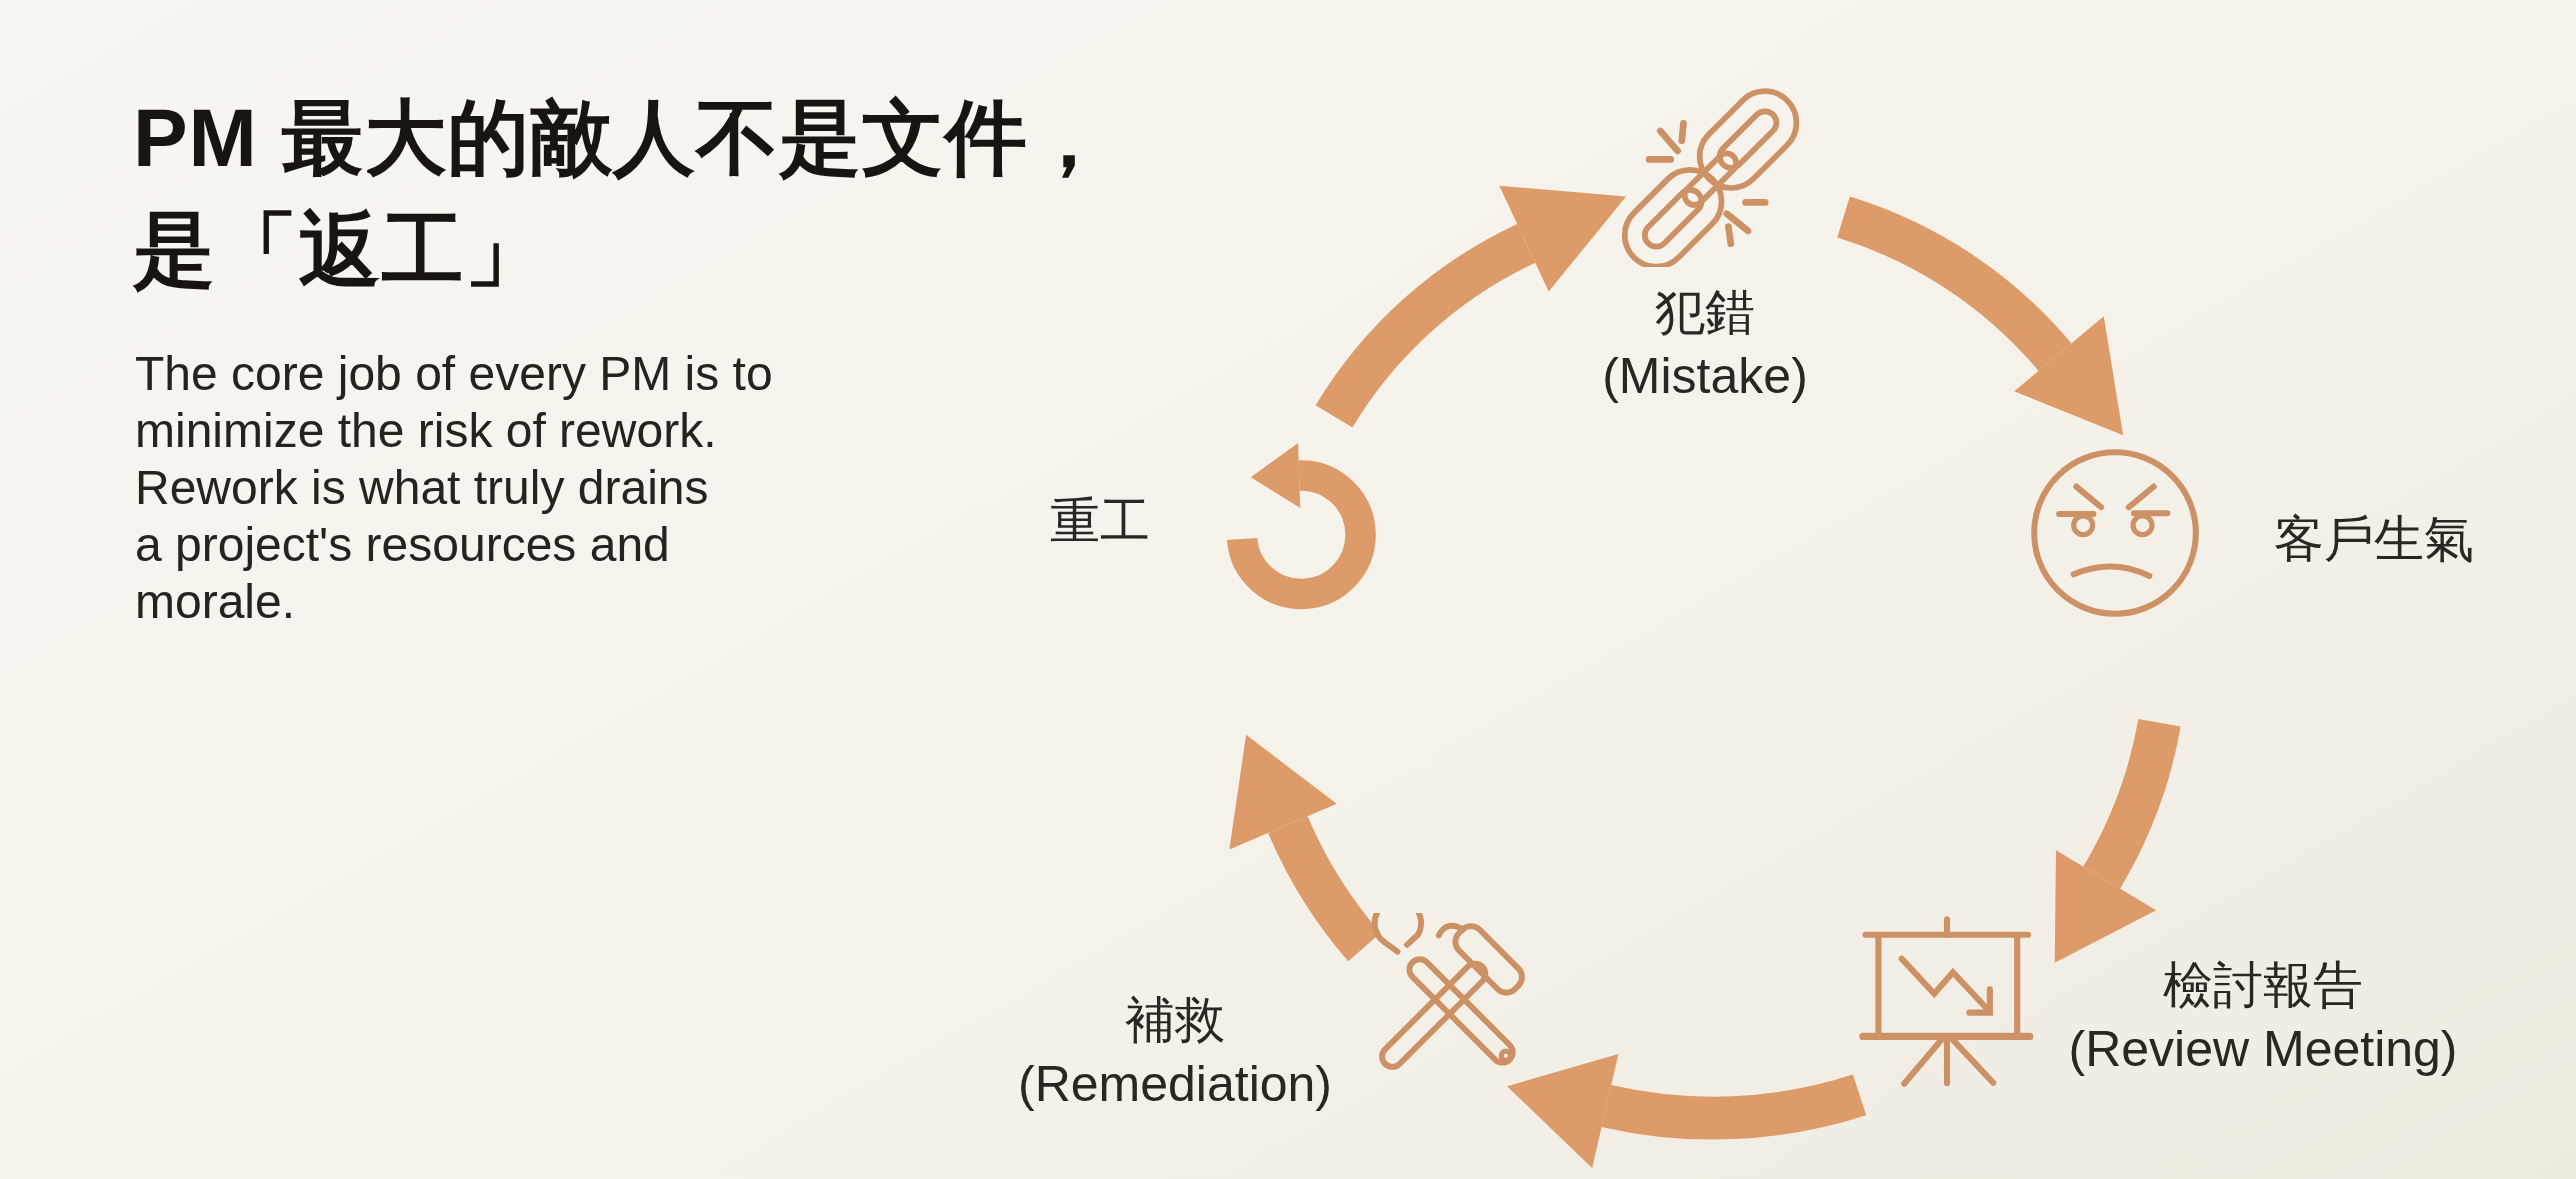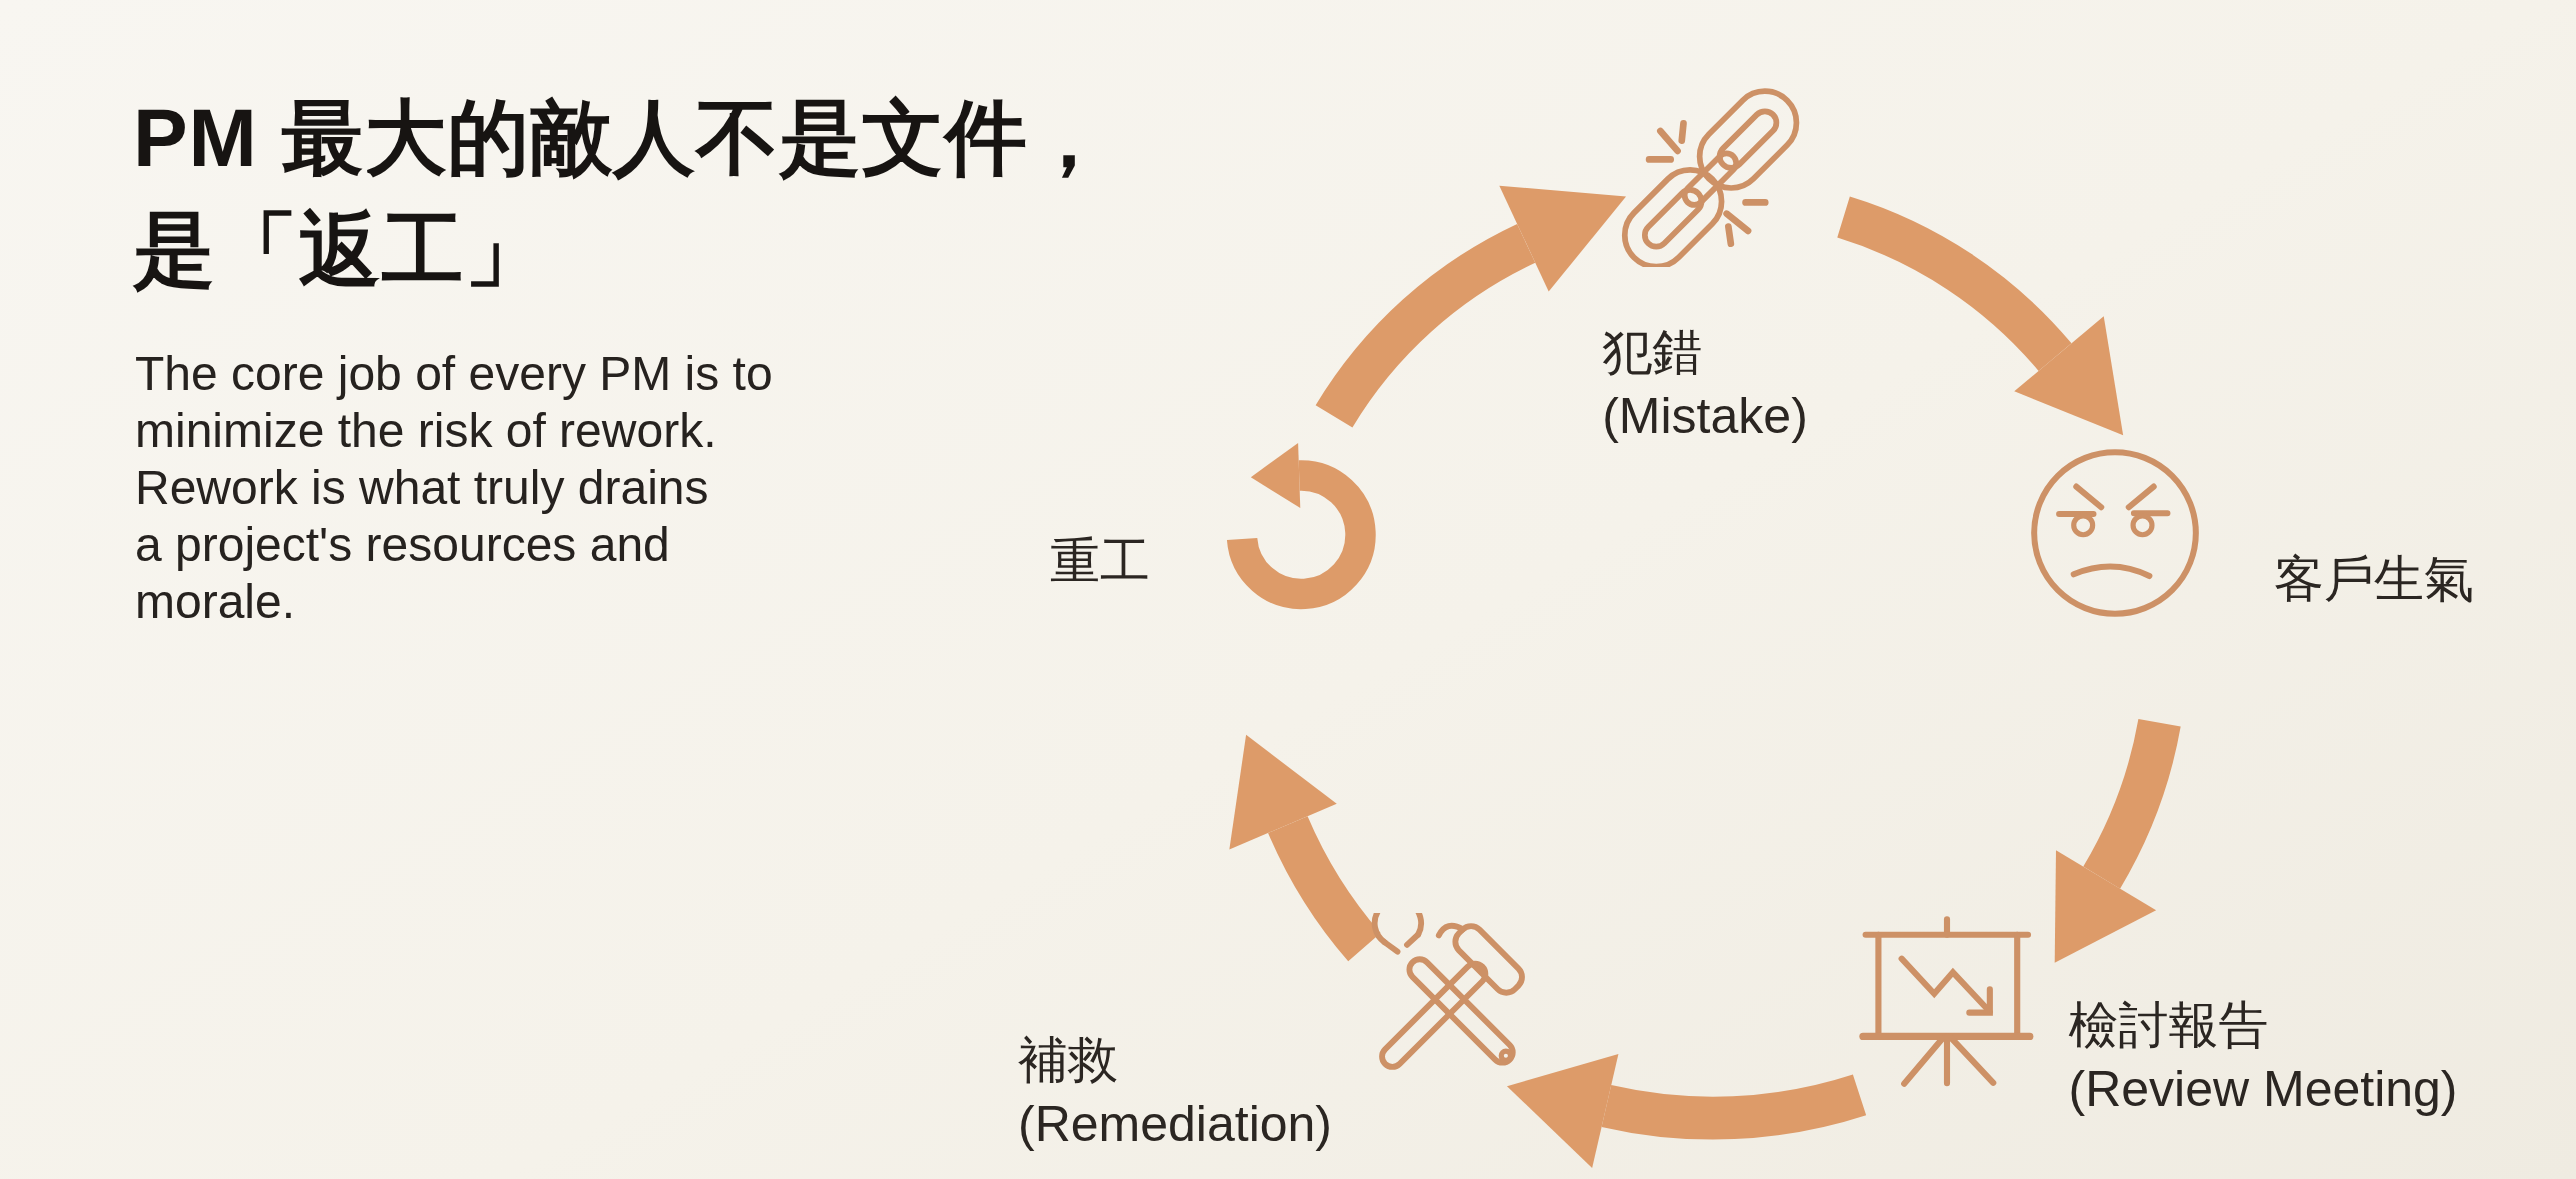--- a/index.html
+++ b/index.html
@@ -24,23 +24,23 @@
     white-space:pre-line;
   }
   .arrows-svg{position:absolute;left:0;top:0;}
   .cycle-arc{fill:none;stroke:var(--arrow,#dd9b69);stroke-width:50px;stroke-linecap:butt;}
   .cycle-head{fill:var(--arrow,#dd9b69);}
   .icon{position:absolute;color:var(--icon,#cd9166);}
   .icon svg{display:block;width:100%;height:100%;}
   .icon-rework{color:var(--arrow,#dd9b69);}
   .node-label{
     position:absolute;transform:translateX(-50%);
-    white-space:nowrap;
+    text-align:center;white-space:nowrap;
     color:var(--label,#2b2622);
-    font-size:50px;line-height:64px;margin-top:40px;
+    font-size:50px;line-height:64px;
   }
 </style>
 </head>
 <body>
 
 <div class="canvas">
 
   <svg class="arrows-svg" width="2576" height="1180" viewBox="0 0 3000 1374">
       <path d="M 1553.6 484.8 A 515 515 0 0 1 1777.4 283.3" class="cycle-arc"></path>
       <polygon points="1746.1,216.2 1803.6,339.4 1893.7,228.8" class="cycle-head"></polygon>

